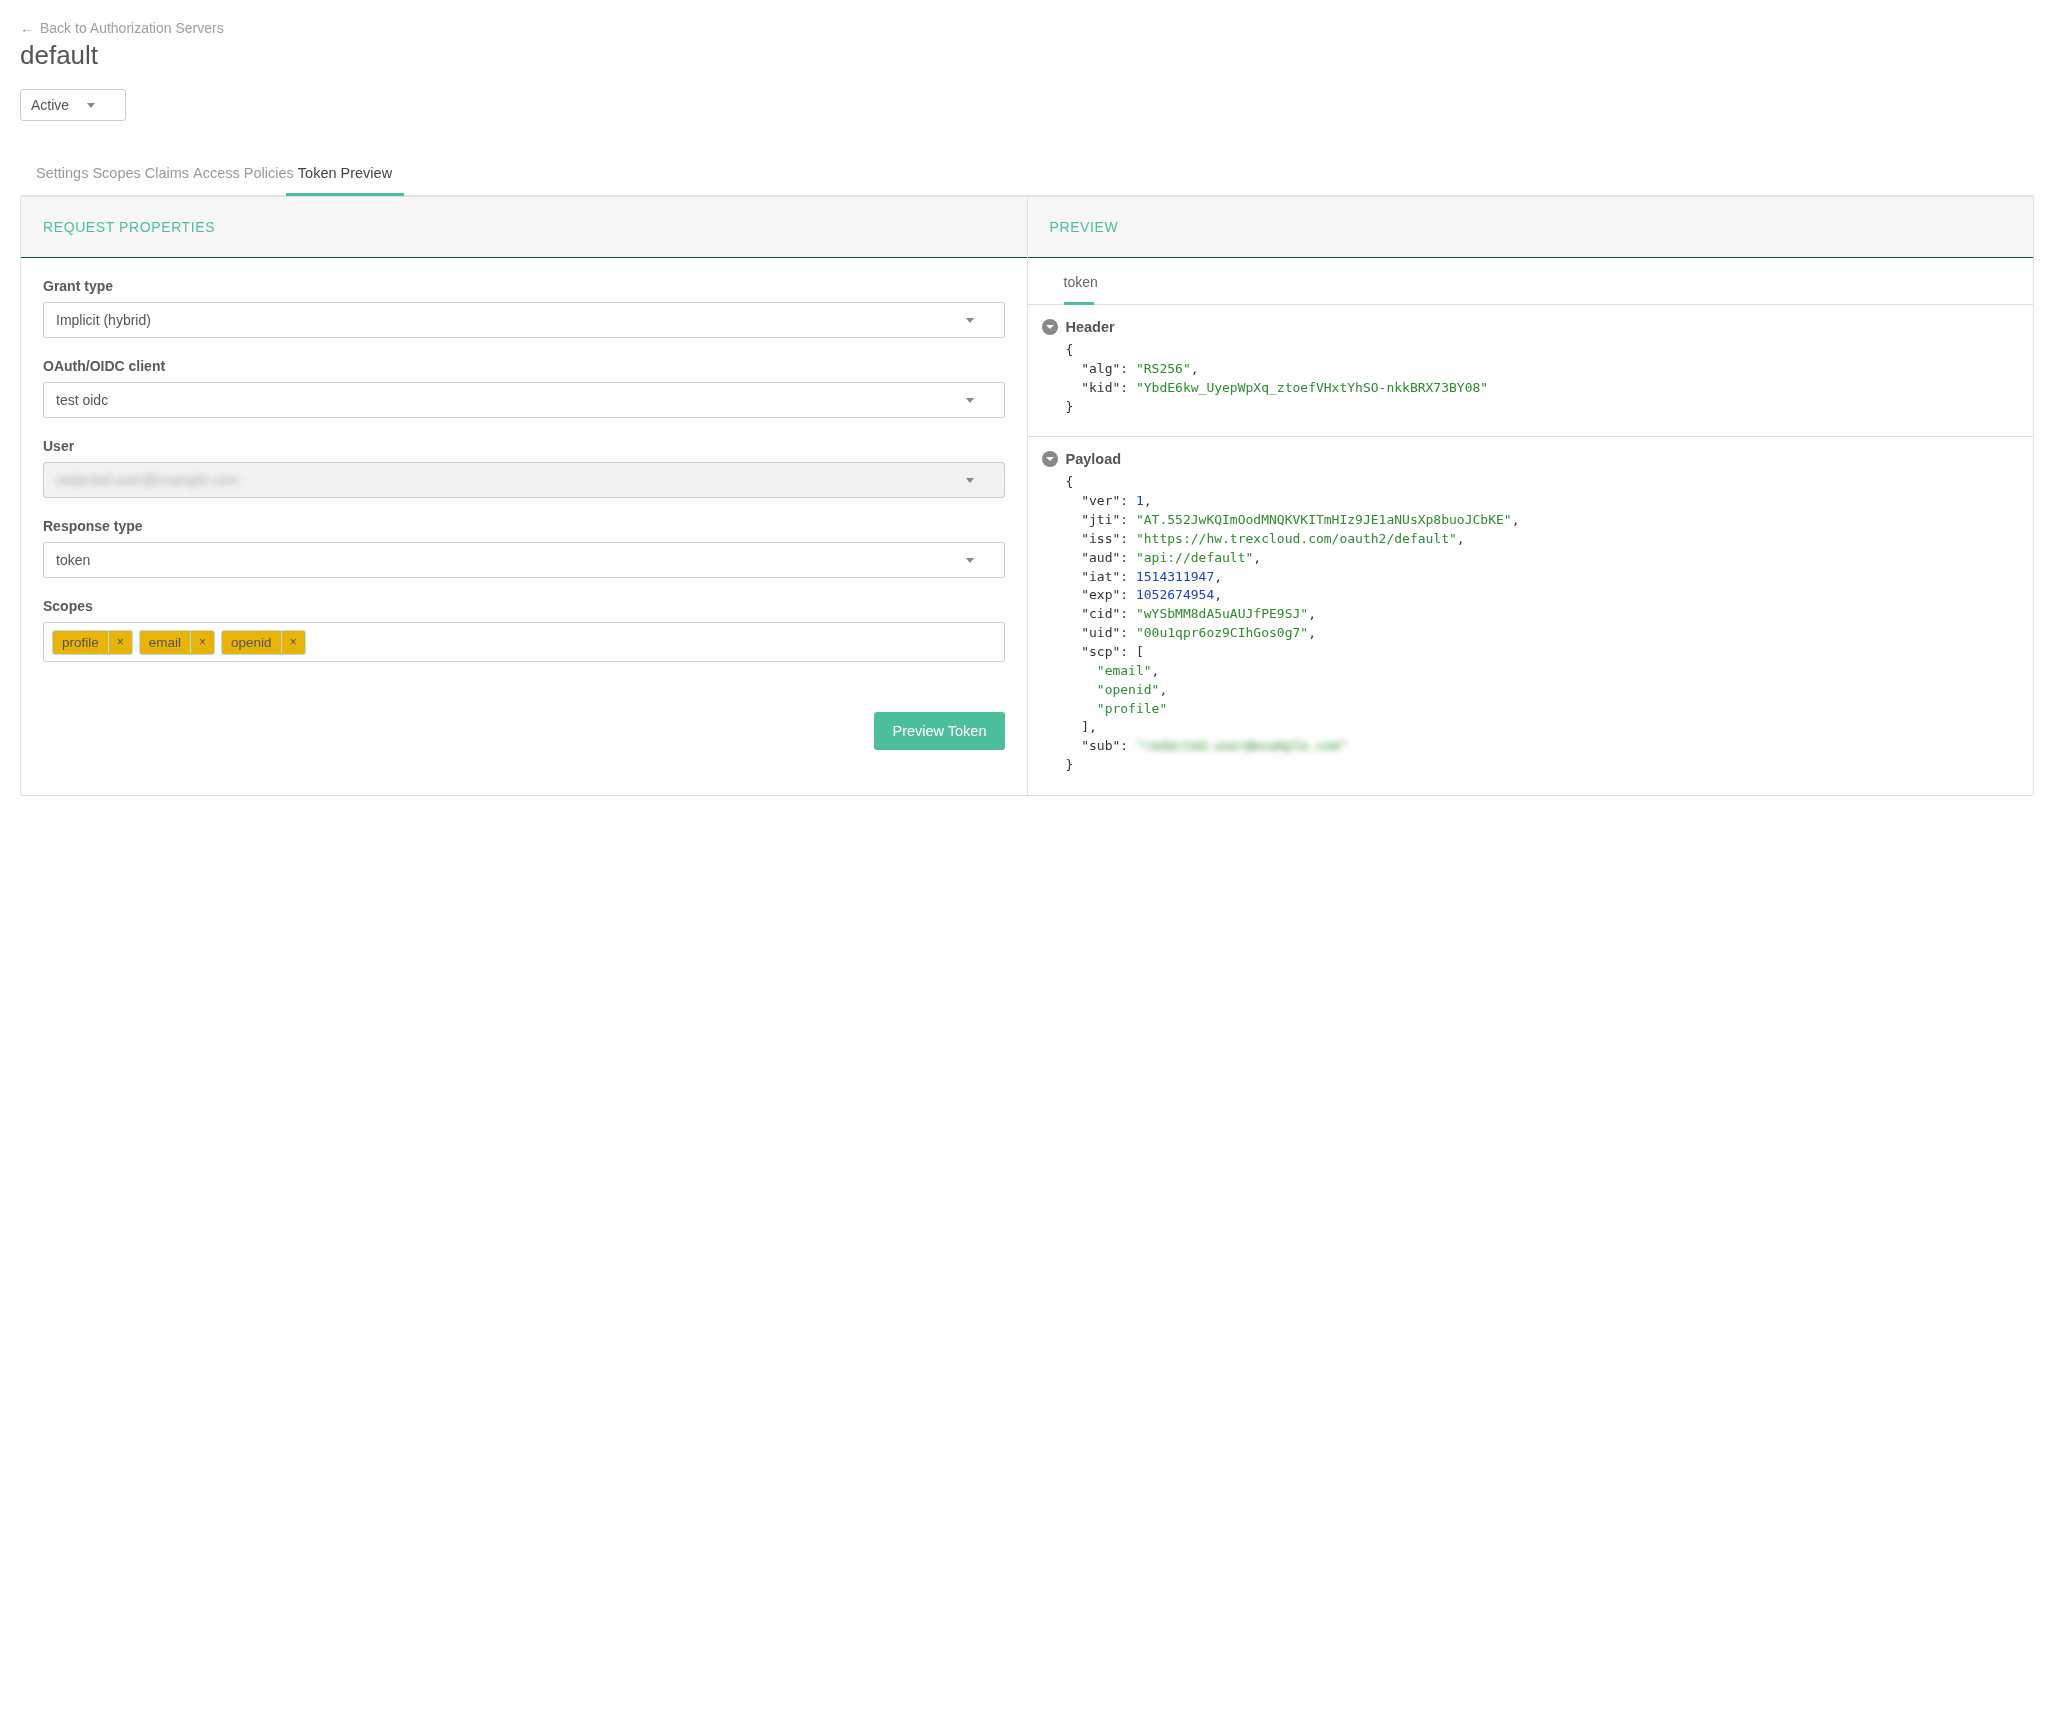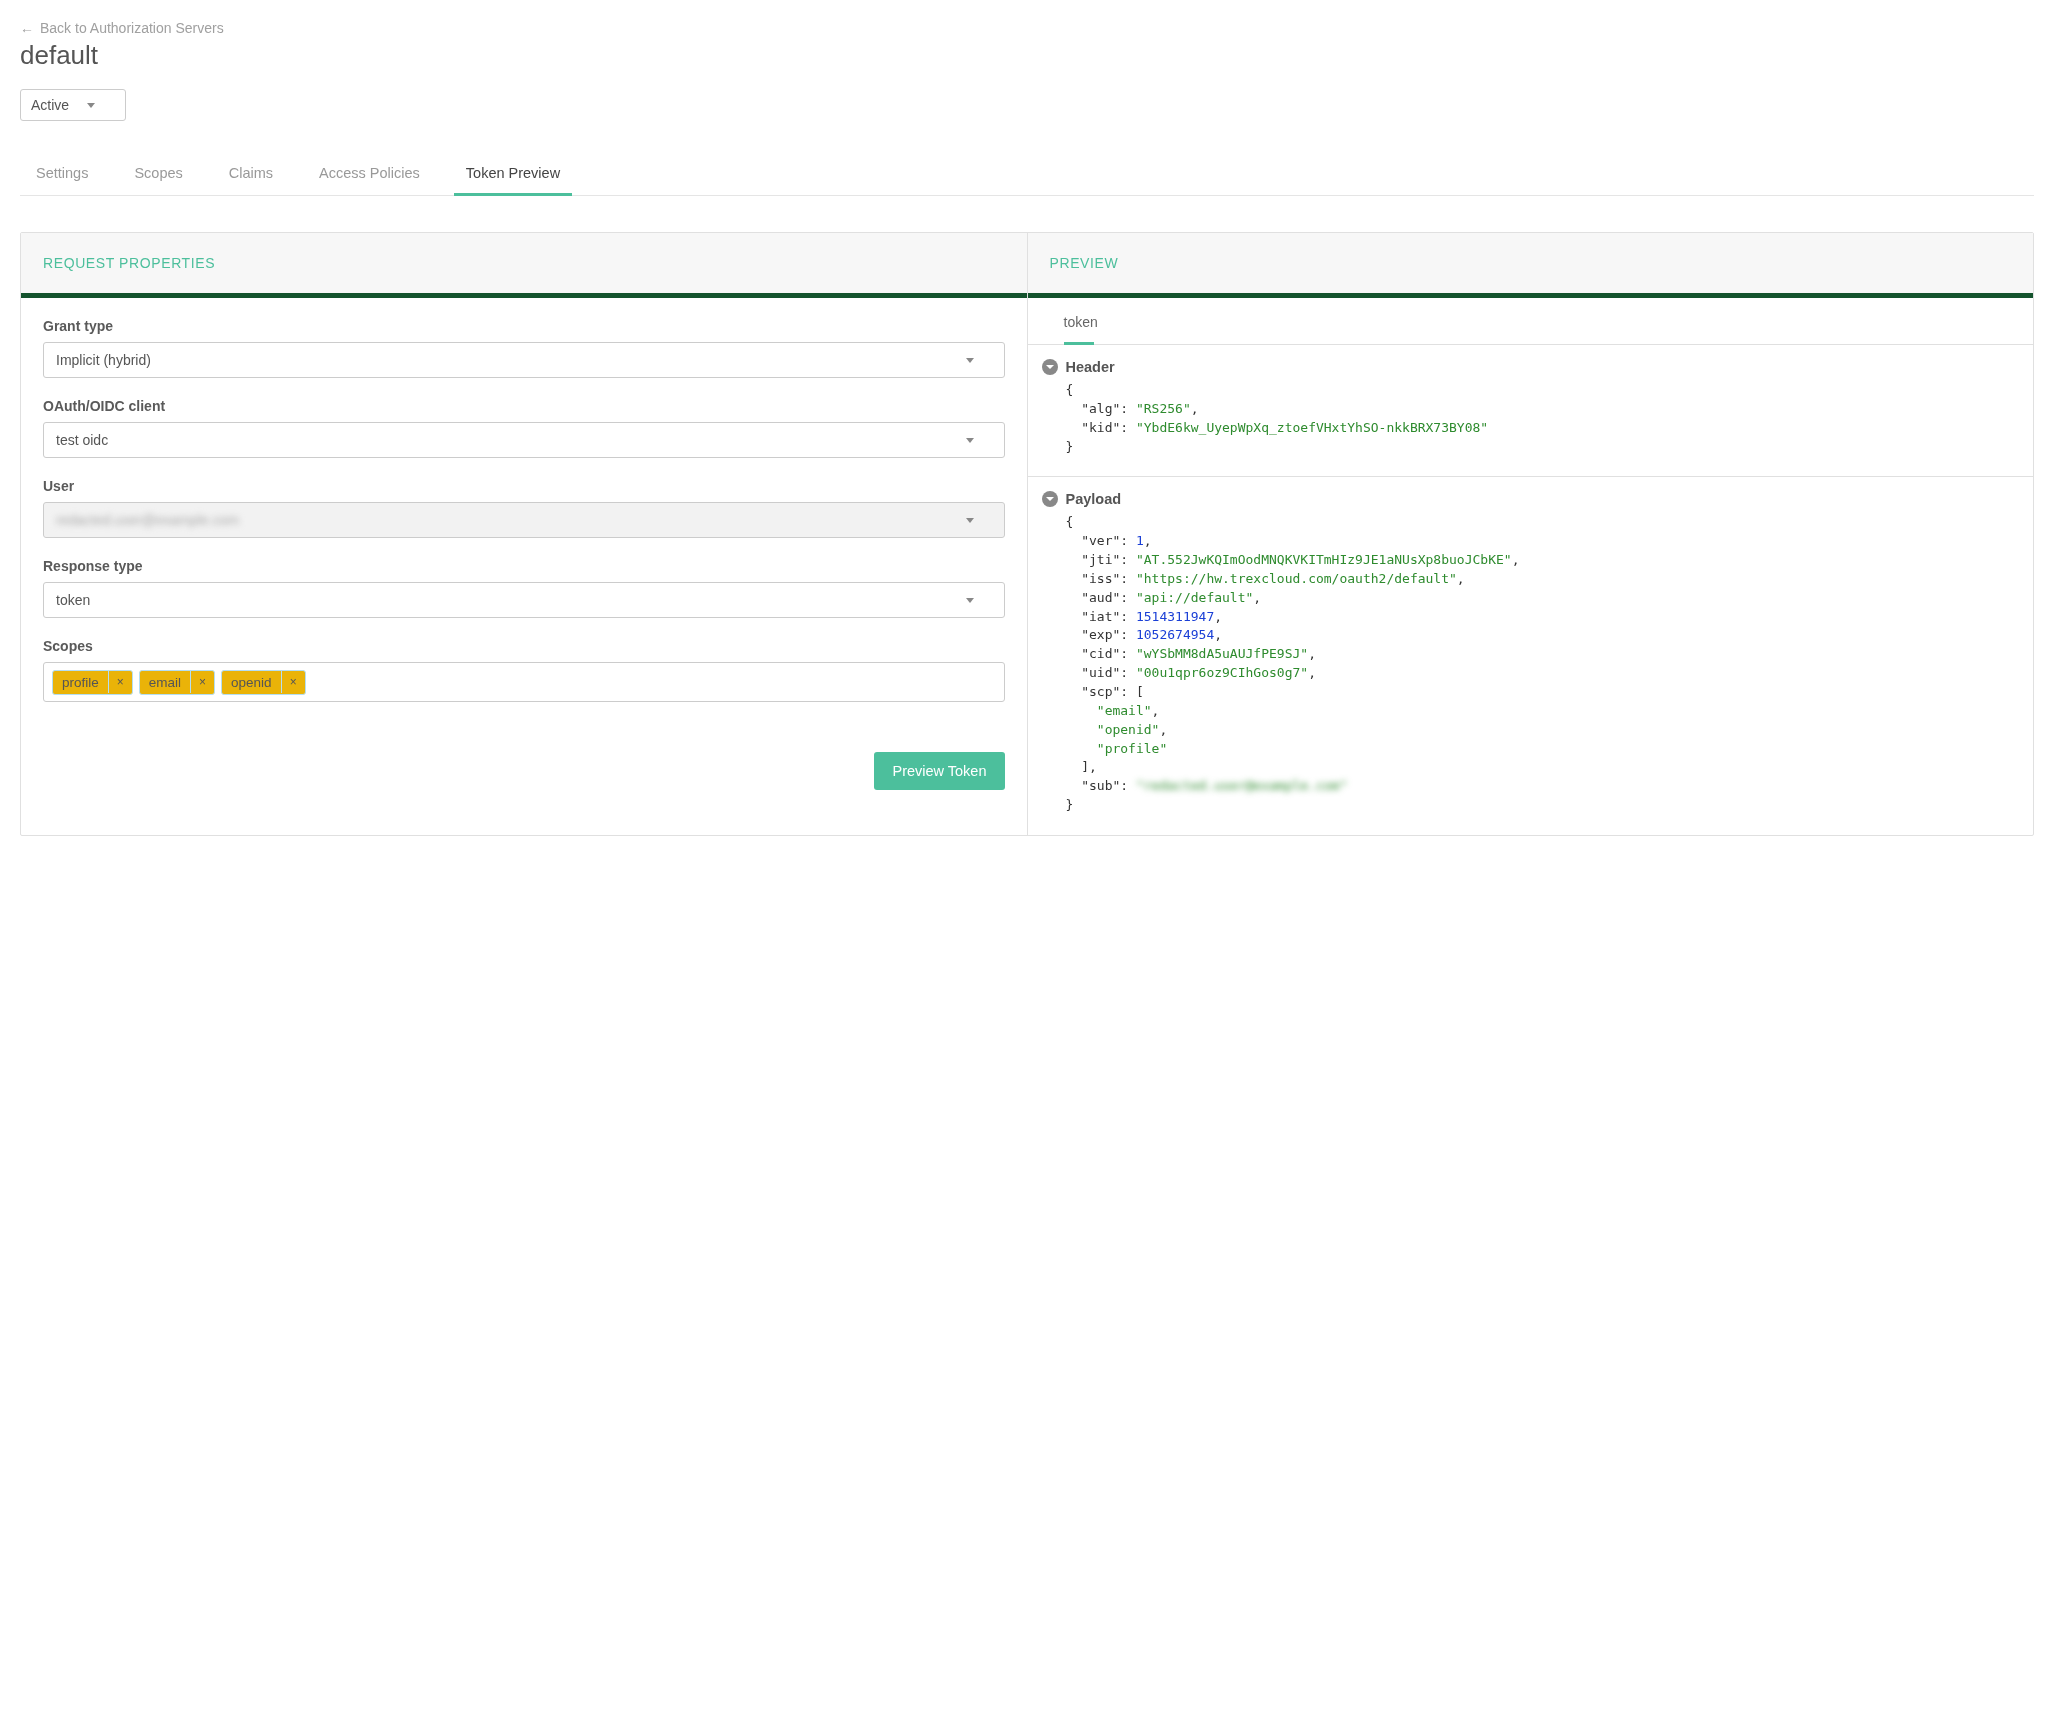--- a/index.html
+++ b/index.html
@@ -40,24 +40,22 @@
     margin-bottom: 34px;
   }
   .caret-down {
     width: 0; height: 0;
     border-left: 4px solid transparent;
     border-right: 4px solid transparent;
     border-top: 5px solid #888;
   }
   .tabs {
     display: flex;
-    gap: 42px;
     border-bottom: 1px solid #e5e5e5;
     padding-left: 14px;
-    margin-bottom: 36px;
   }
   .tab {
     padding: 10px 2px 14px 2px;
     color: #999;
     cursor: pointer;
     font-size: 14.5px;
     position: relative;
   }
   .tab.active {
     color: #444;
@@ -77,21 +75,21 @@
   .panel {
     flex: 1;
   }
   .panel-left { border-right: 1px solid #e0e0e0; }
   .panel-header {
     background: #f7f7f7;
     padding: 22px 22px;
     color: #4cbf9c;
     font-size: 14px;
     letter-spacing: 0.6px;
-    border-bottom: 5px solid #14532d;
+    border-bottom: 1px solid #14532d;
   }
   .panel-body {
     padding: 20px 22px 26px 22px;
   }
   .form-group { margin-bottom: 20px; }
   .form-label {
     color: #5a5a5a;
     font-weight: 600;
     font-size: 14px;
     display: block;

